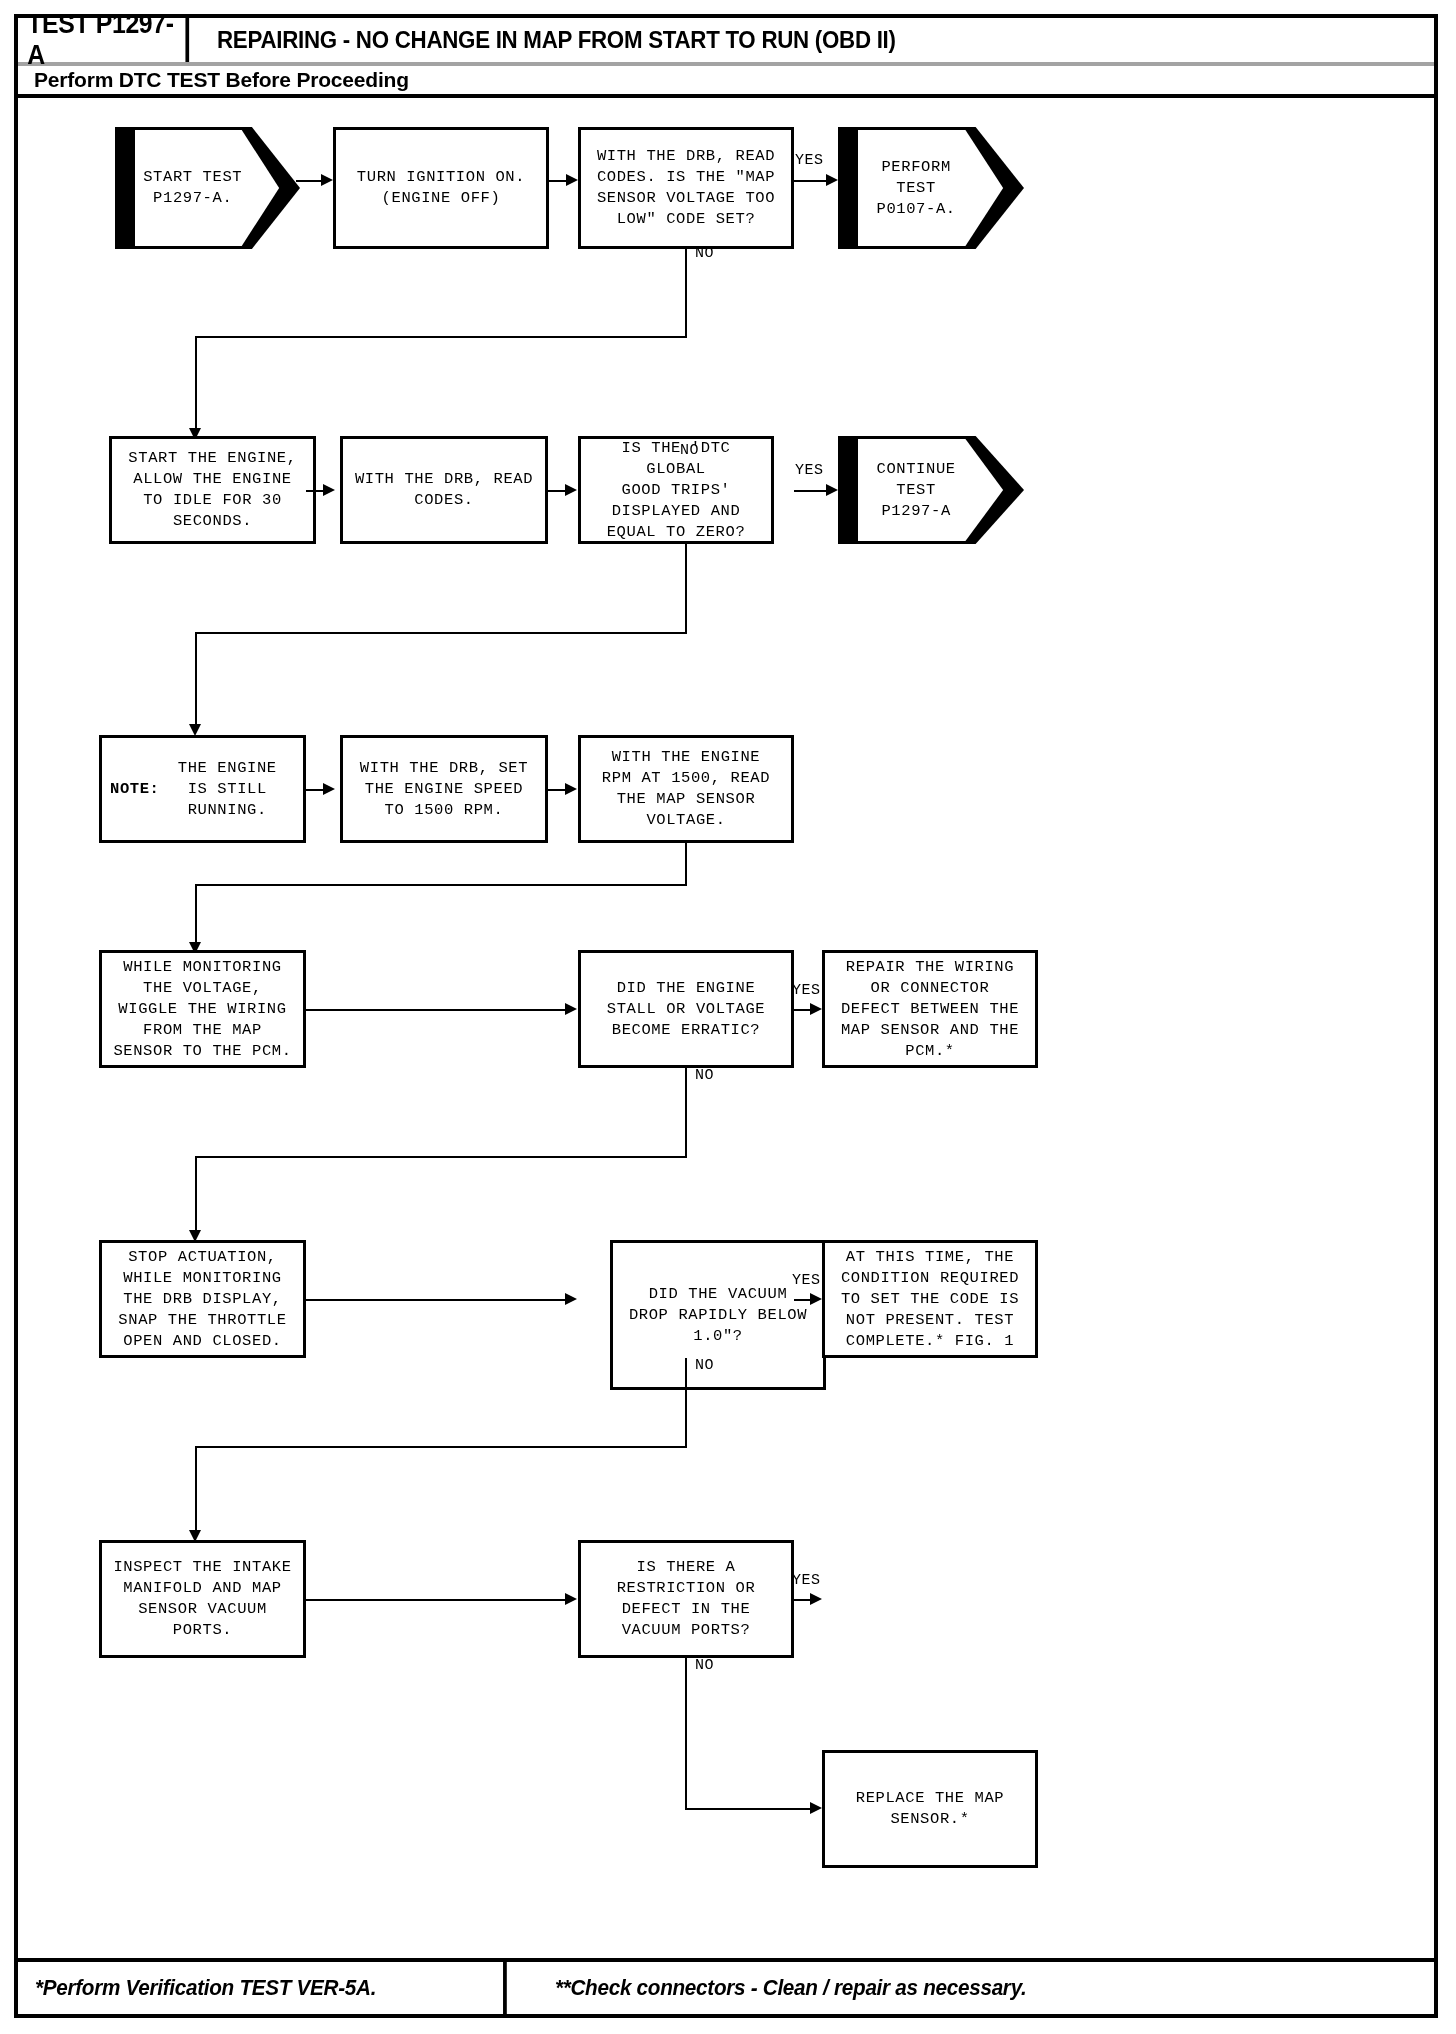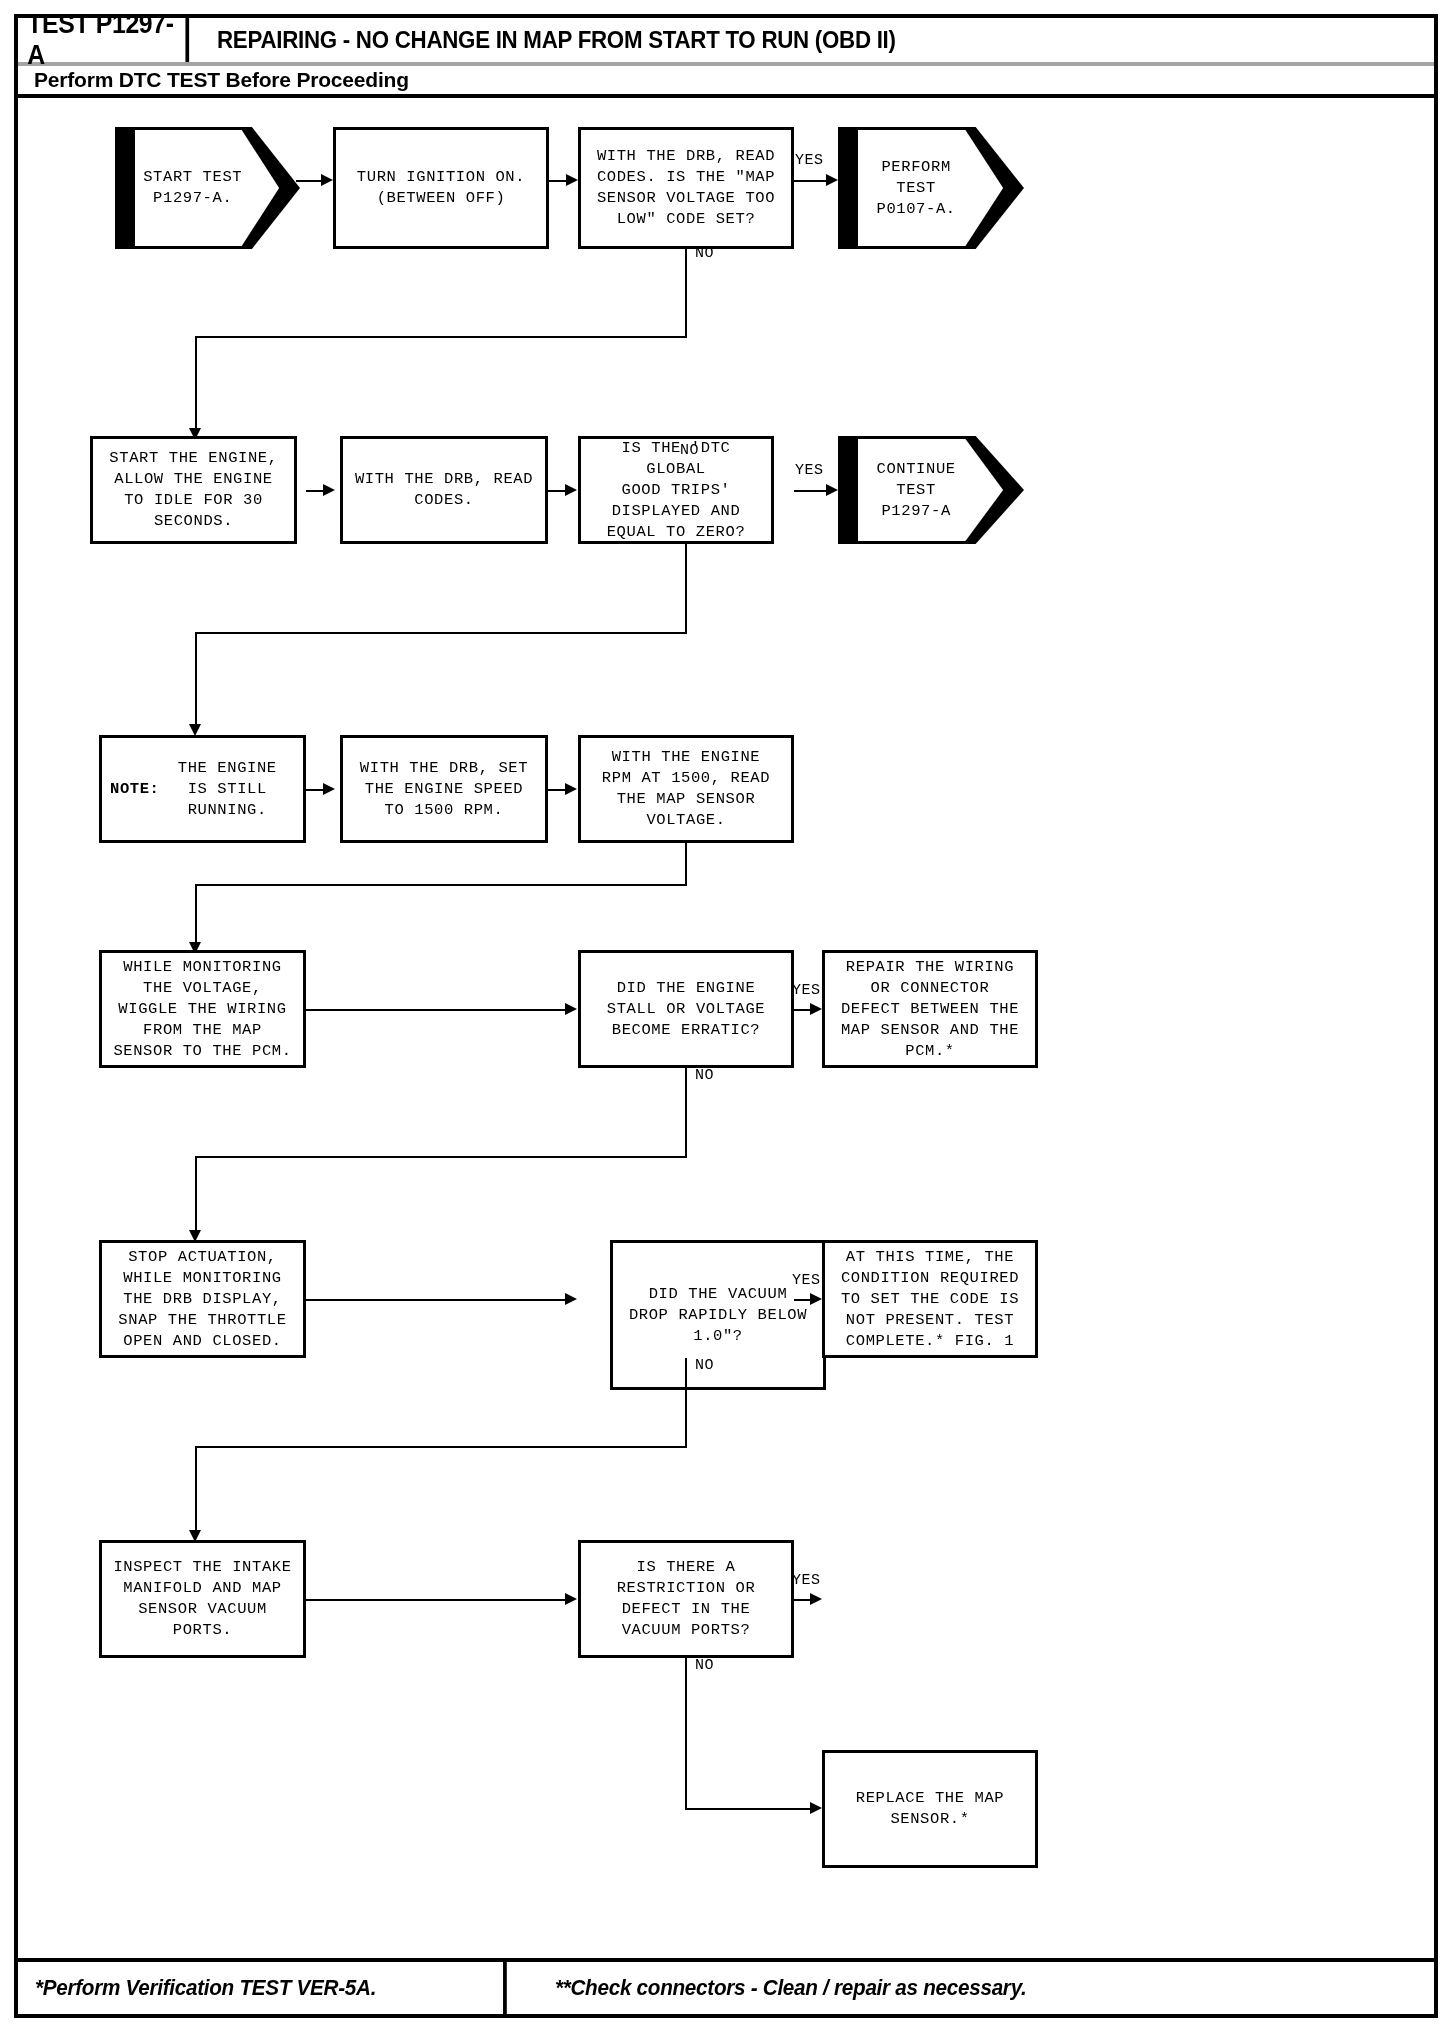--- a/index.html
+++ b/index.html
@@ -192,21 +192,21 @@
     <div class="header-title">REPAIRING - NO CHANGE IN MAP FROM START TO RUN (OBD II)</div>
   </div>
   <div class="subheader-band">Perform DTC TEST Before Proceeding</div>
 
   <div class="node arrowbox" style="left:115px; top:127px; width:185px; height:122px;">
     <div class="inner">START TEST
 P1297-A.</div>
   </div>
 
   <div class="node" style="left:333px; top:127px; width:216px; height:122px;">TURN IGNITION ON.
-(BETWEEN OFF)</div>
+(ENGINE OFF)</div>
 
   <div class="node" style="left:578px; top:127px; width:216px; height:122px;">WITH THE DRB, READ
 CODES. IS THE "MAP
 SENSOR VOLTAGE TOO
 LOW" CODE SET?</div>
 
   <div class="node arrowbox" style="left:838px; top:127px; width:186px; height:122px;">
     <div class="inner">PERFORM TEST
 P0107-A.</div>
   </div>
@@ -220,21 +220,21 @@
   <div class="hline" style="left:794px; top:180px; width:32px;"></div>
   <div class="arrowhead-r" style="left:826px; top:174px;"></div>
   <div class="edge-label" style="left:795px; top:152px;">YES</div>
 
   <div class="vline" style="left:685px; top:249px; height:88px;"></div>
   <div class="edge-label" style="left:695px; top:245px;">NO</div>
   <div class="hline" style="left:195px; top:336px; width:492px;"></div>
   <div class="vline" style="left:195px; top:336px; height:98px;"></div>
   <div class="arrowhead-d" style="left:189px; top:428px;"></div>
 
-  <div class="node" style="left:90px; top:436px; width:207px; height:108px;">START THE ENGINE,
+  <div class="node" style="left:109px; top:436px; width:207px; height:108px;">START THE ENGINE,
 ALLOW THE ENGINE
 TO IDLE FOR 30
 SECONDS.</div>
 
   <div class="node" style="left:340px; top:436px; width:208px; height:108px;">WITH THE DRB, READ
 CODES.</div>
 
   <div class="node" style="left:578px; top:436px; width:196px; height:108px;">IS THE 'DTC GLOBAL
 GOOD TRIPS'
 DISPLAYED AND

